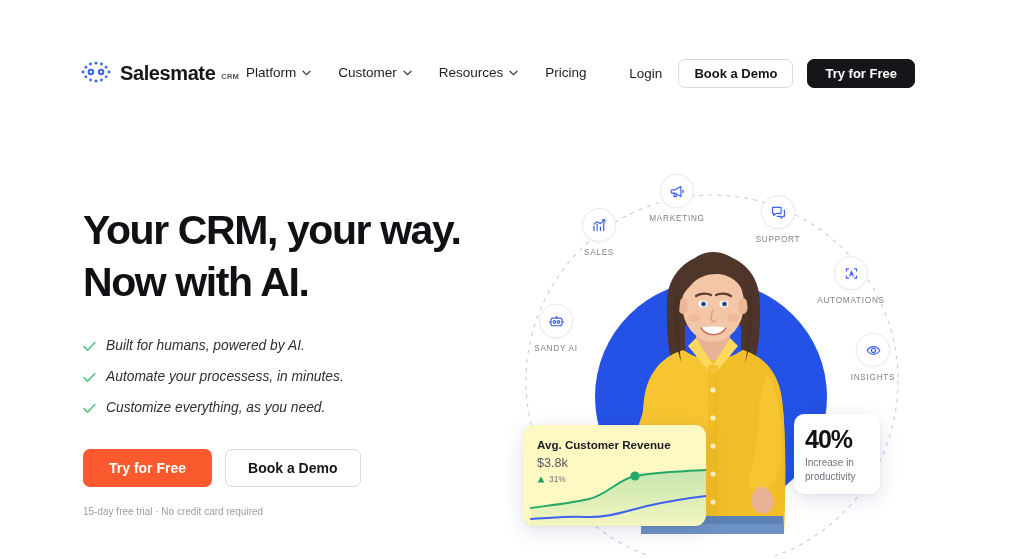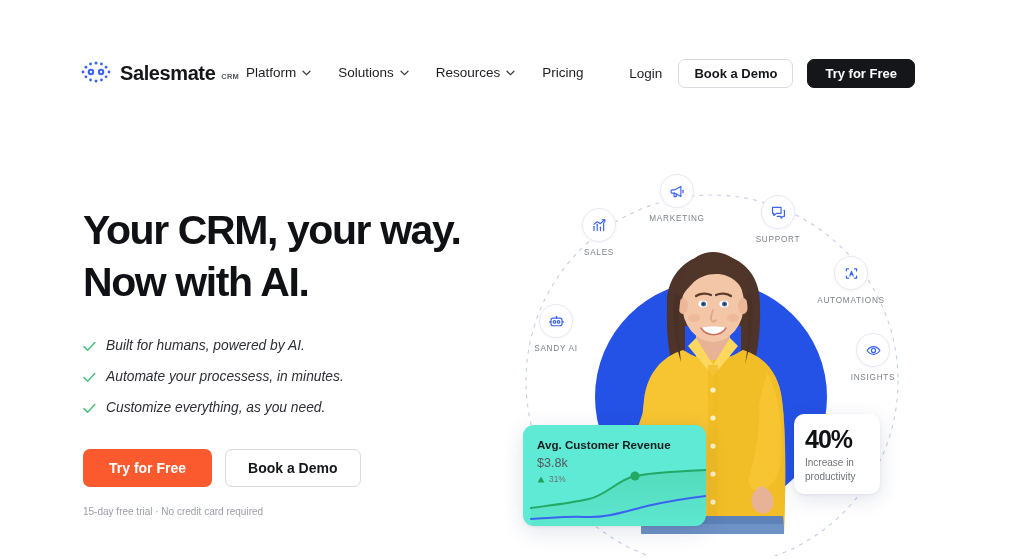--- a/index.html
+++ b/index.html
@@ -109,21 +109,21 @@
     width: 232px; height: 232px; border-radius: 50%;
     background: #2452e6;
   }
 
   
   .person { position: absolute; left: 105px; top: 78px; width: 235px; height: 300px; }
 
   
   .card-revenue {
     position: absolute; left: 523px; top: 379px; width: 183px; height: 101px;
-    background: #5eead4; border-radius: 11px;
+    background: #fef9c3; border-radius: 11px;
     box-shadow: 0 5px 22px rgba(25,40,90,0.13), 0 1px 3px rgba(25,40,90,0.07);
     overflow: hidden;
   }
   .card-rev-title {
     position: absolute; left: 14px; top: 12px;
     font-size: 11.6px; font-weight: bold; color: #1a1c20; line-height: 15px;
   }
   .card-rev-value {
     position: absolute; left: 14px; top: 30px;
     font-size: 12.6px; color: #55585f; line-height: 17px;
@@ -183,21 +183,21 @@
     </div>
 
     <nav class="nav">
       <div class="nav-item">
         <span>Platform</span>
         <svg class="chev" width="9" height="6" viewBox="0 0 9 6">
           <path d="M1 1.2L4.5 4.6L8 1.2" stroke="#3a3c42" stroke-width="1.2" fill="none" stroke-linecap="round"></path>
         </svg>
       </div>
       <div class="nav-item">
-        <span>Solutions</span>
+        <span>Customer</span>
         <svg class="chev" width="9" height="6" viewBox="0 0 9 6">
           <path d="M1 1.2L4.5 4.6L8 1.2" stroke="#3a3c42" stroke-width="1.2" fill="none" stroke-linecap="round"></path>
         </svg>
       </div>
       <div class="nav-item">
         <span>Resources</span>
         <svg class="chev" width="9" height="6" viewBox="0 0 9 6">
           <path d="M1 1.2L4.5 4.6L8 1.2" stroke="#3a3c42" stroke-width="1.2" fill="none" stroke-linecap="round"></path>
         </svg>
       </div>

